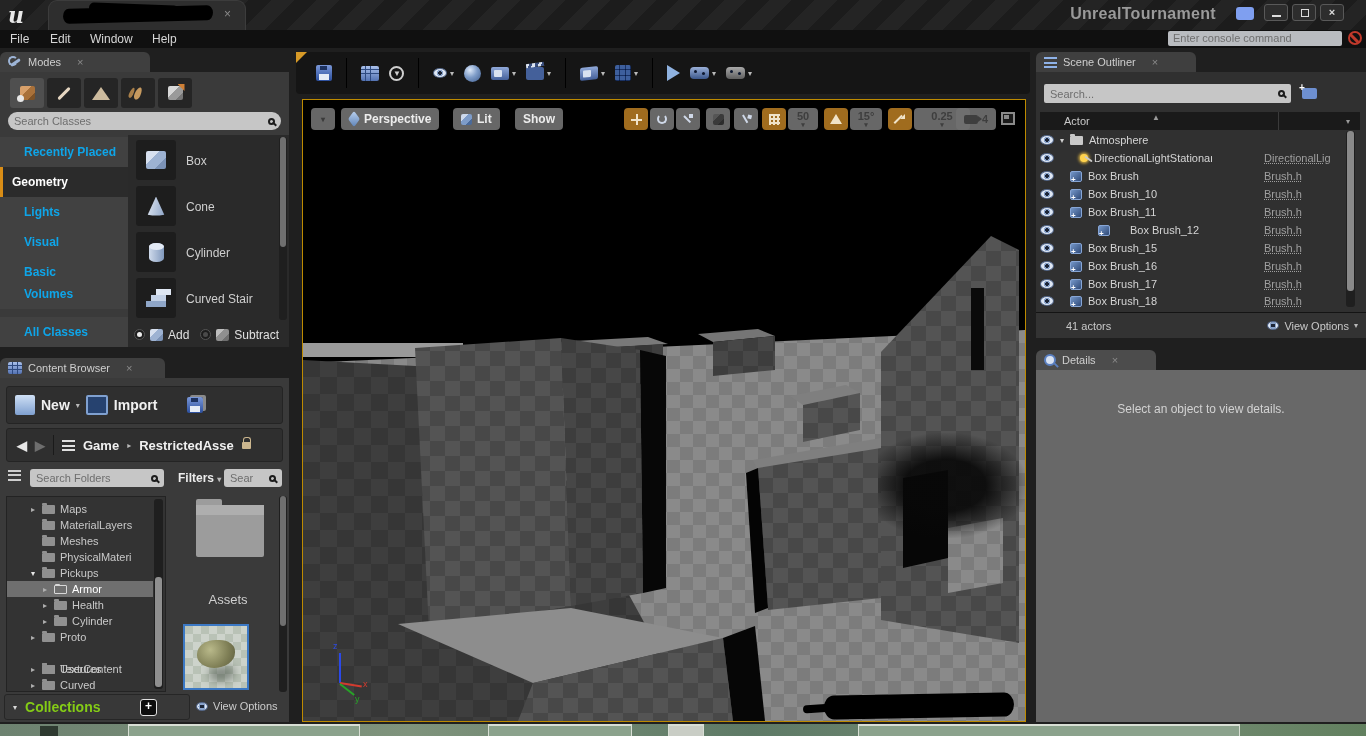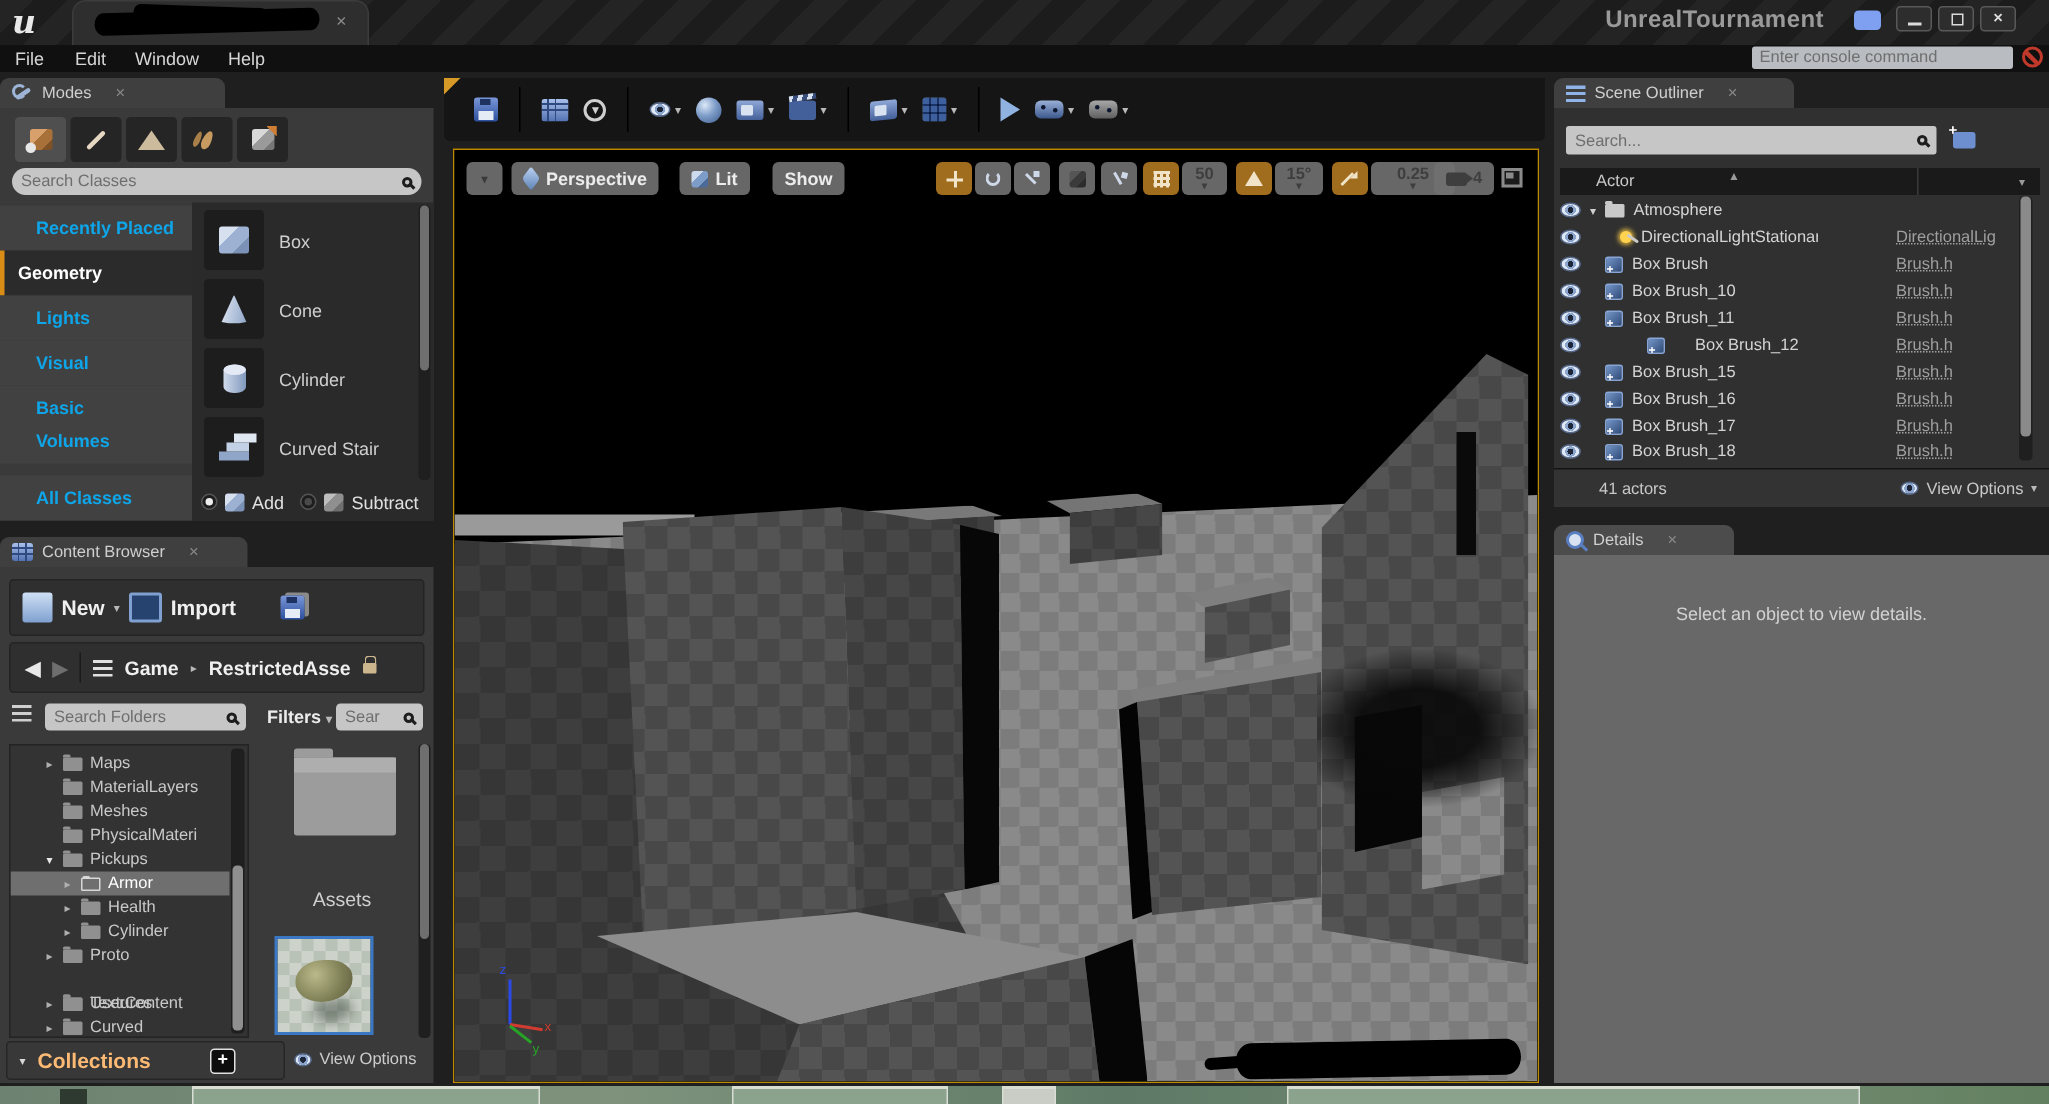--- a/index.html
+++ b/index.html
@@ -421,21 +421,21 @@
     </div>
   <div class="abs vscroll" style="left:279px;top:496px;width:8px;height:196px;">
       <span class="thumb" style="top:0;height:130px;"></span>
     </div>
   <div class="abs" style="left:196px;top:700px;display:flex;align-items:center;gap:5px;color:#cccccc;font-size:11px;">
     <span class="i-eye" style="width:12px;height:9px;"></span>
     <span>View Options</span>
   </div>
   <div class="abs" id="collections">
     <span class="caret" style="color:#d8d8d8;">▾</span>
-    <span style="color:#fdba74;font-size:14px;font-weight:bold;">Collections</span>
+    <span style="color:#84cc16;font-size:14px;font-weight:bold;">Collections</span>
   </div>
   <div class="abs" id="coll-add">+</div>
 
   <div class="abs" id="main-toolbar">
     <span class="tbtn">
         <span class="i-floppy"></span>
       </span>
     <span class="tsep"></span>
     <span class="tbtn">
         <span class="i-grid" style="width:18px;height:15px;"></span>

